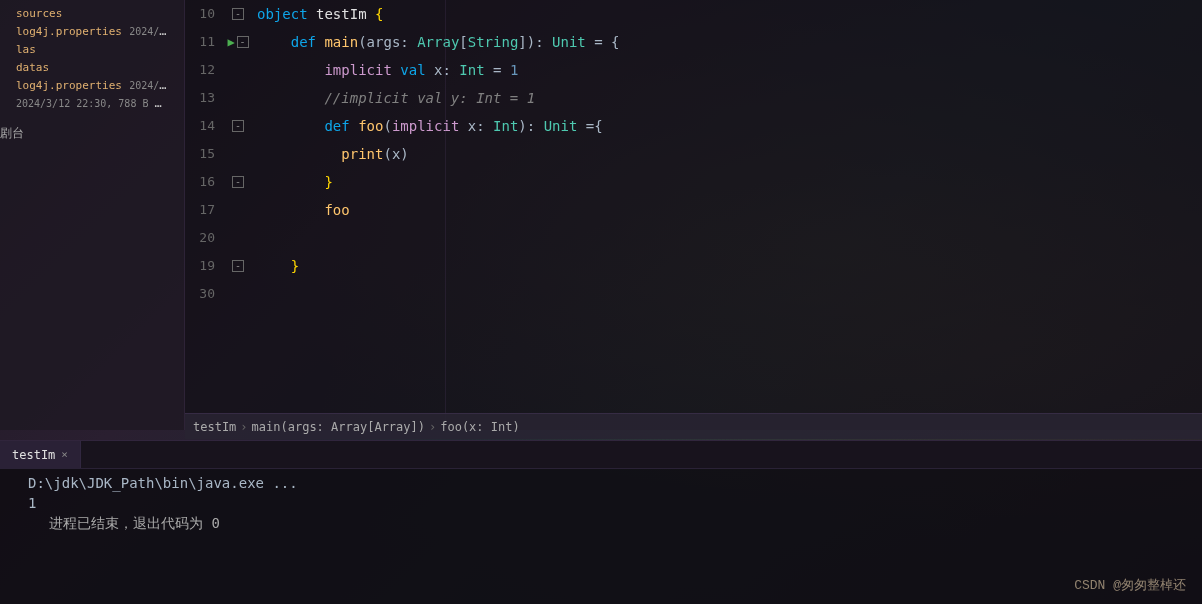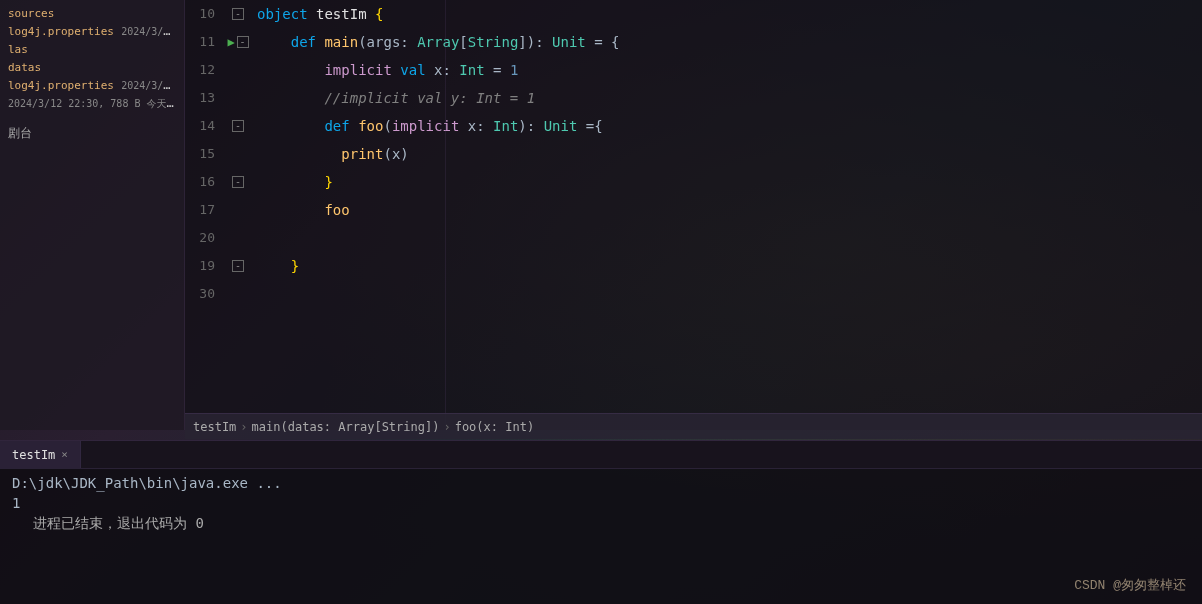--- a/index.html
+++ b/index.html
@@ -47,21 +47,21 @@
       top: 0;
       width: 185px;
       height: 430px;
       background: rgba(30, 25, 35, 0.85);
       border-right: 1px solid rgba(80,60,100,0.3);
       z-index: 2;
       padding: 4px 0;
     }
 
     .sidebar-item {
-      padding: 2px 8px;
+      padding: 2px 16px;
       font-size: 12px;
       color: #ccc;
       white-space: nowrap;
       overflow: hidden;
       text-overflow: ellipsis;
     }
 
     .sidebar-item .filename {
       color: #e0b070;
       font-size: 11px;
@@ -213,21 +213,21 @@
     }
 
     .terminal-tab .close-btn {
       margin-left: 6px;
       color: #888;
       font-size: 11px;
       cursor: pointer;
     }
 
     .terminal-content {
-      padding: 6px 12px;
+      padding: 6px 28px;
       font-size: 14px;
     }
 
     .terminal-cmd {
       color: #a9b7c6;
       margin-bottom: 4px;
     }
 
     .terminal-output {
       color: #a9b7c6;
@@ -283,21 +283,21 @@
     <div class="sidebar-item">
       <span class="filename">datas</span>
     </div>
     <div class="sidebar-item">
       <span class="filename">log4j.properties</span>
       <span class="meta"> 2024/3/13 11:49, 1.21</span>
     </div>
     <div class="sidebar-item">
       <span class="meta">2024/3/12 22:30, 788 B 今天 11:23</span>
     </div>
-    <div style="margin-top: 8px; padding: 4px 8px; color: #aaa; font-size: 12px;">
+    <div style="margin-top: 8px; padding: 4px 0; color: #aaa; font-size: 12px;">
       剧台
     </div>
   </div>
 
   <div class="editor-area">
     <div class="gutter-line"></div>
     <div class="code-container">
 
       <div class="code-line">
         <div class="line-number">10</div>
@@ -375,21 +375,21 @@
         <div class="line-gutter"></div>
         <div class="code-content"></div>
       </div>
 
     </div>
   </div>
 
   <div class="breadcrumb-bar">
     <span class="breadcrumb-item">testIm</span>
     <span class="breadcrumb-sep"> › </span>
-    <span class="breadcrumb-item">main(datas: Array[String])</span>
+    <span class="breadcrumb-item">main(args: Array[Array])</span>
     <span class="breadcrumb-sep"> › </span>
     <span class="breadcrumb-item">foo(x: Int)</span>
   </div>
 
   <div class="terminal-area">
     <div class="terminal-tab-bar">
       <div class="terminal-tab active">
         <span>testIm</span>
         <span class="close-btn">×</span>
       </div>

